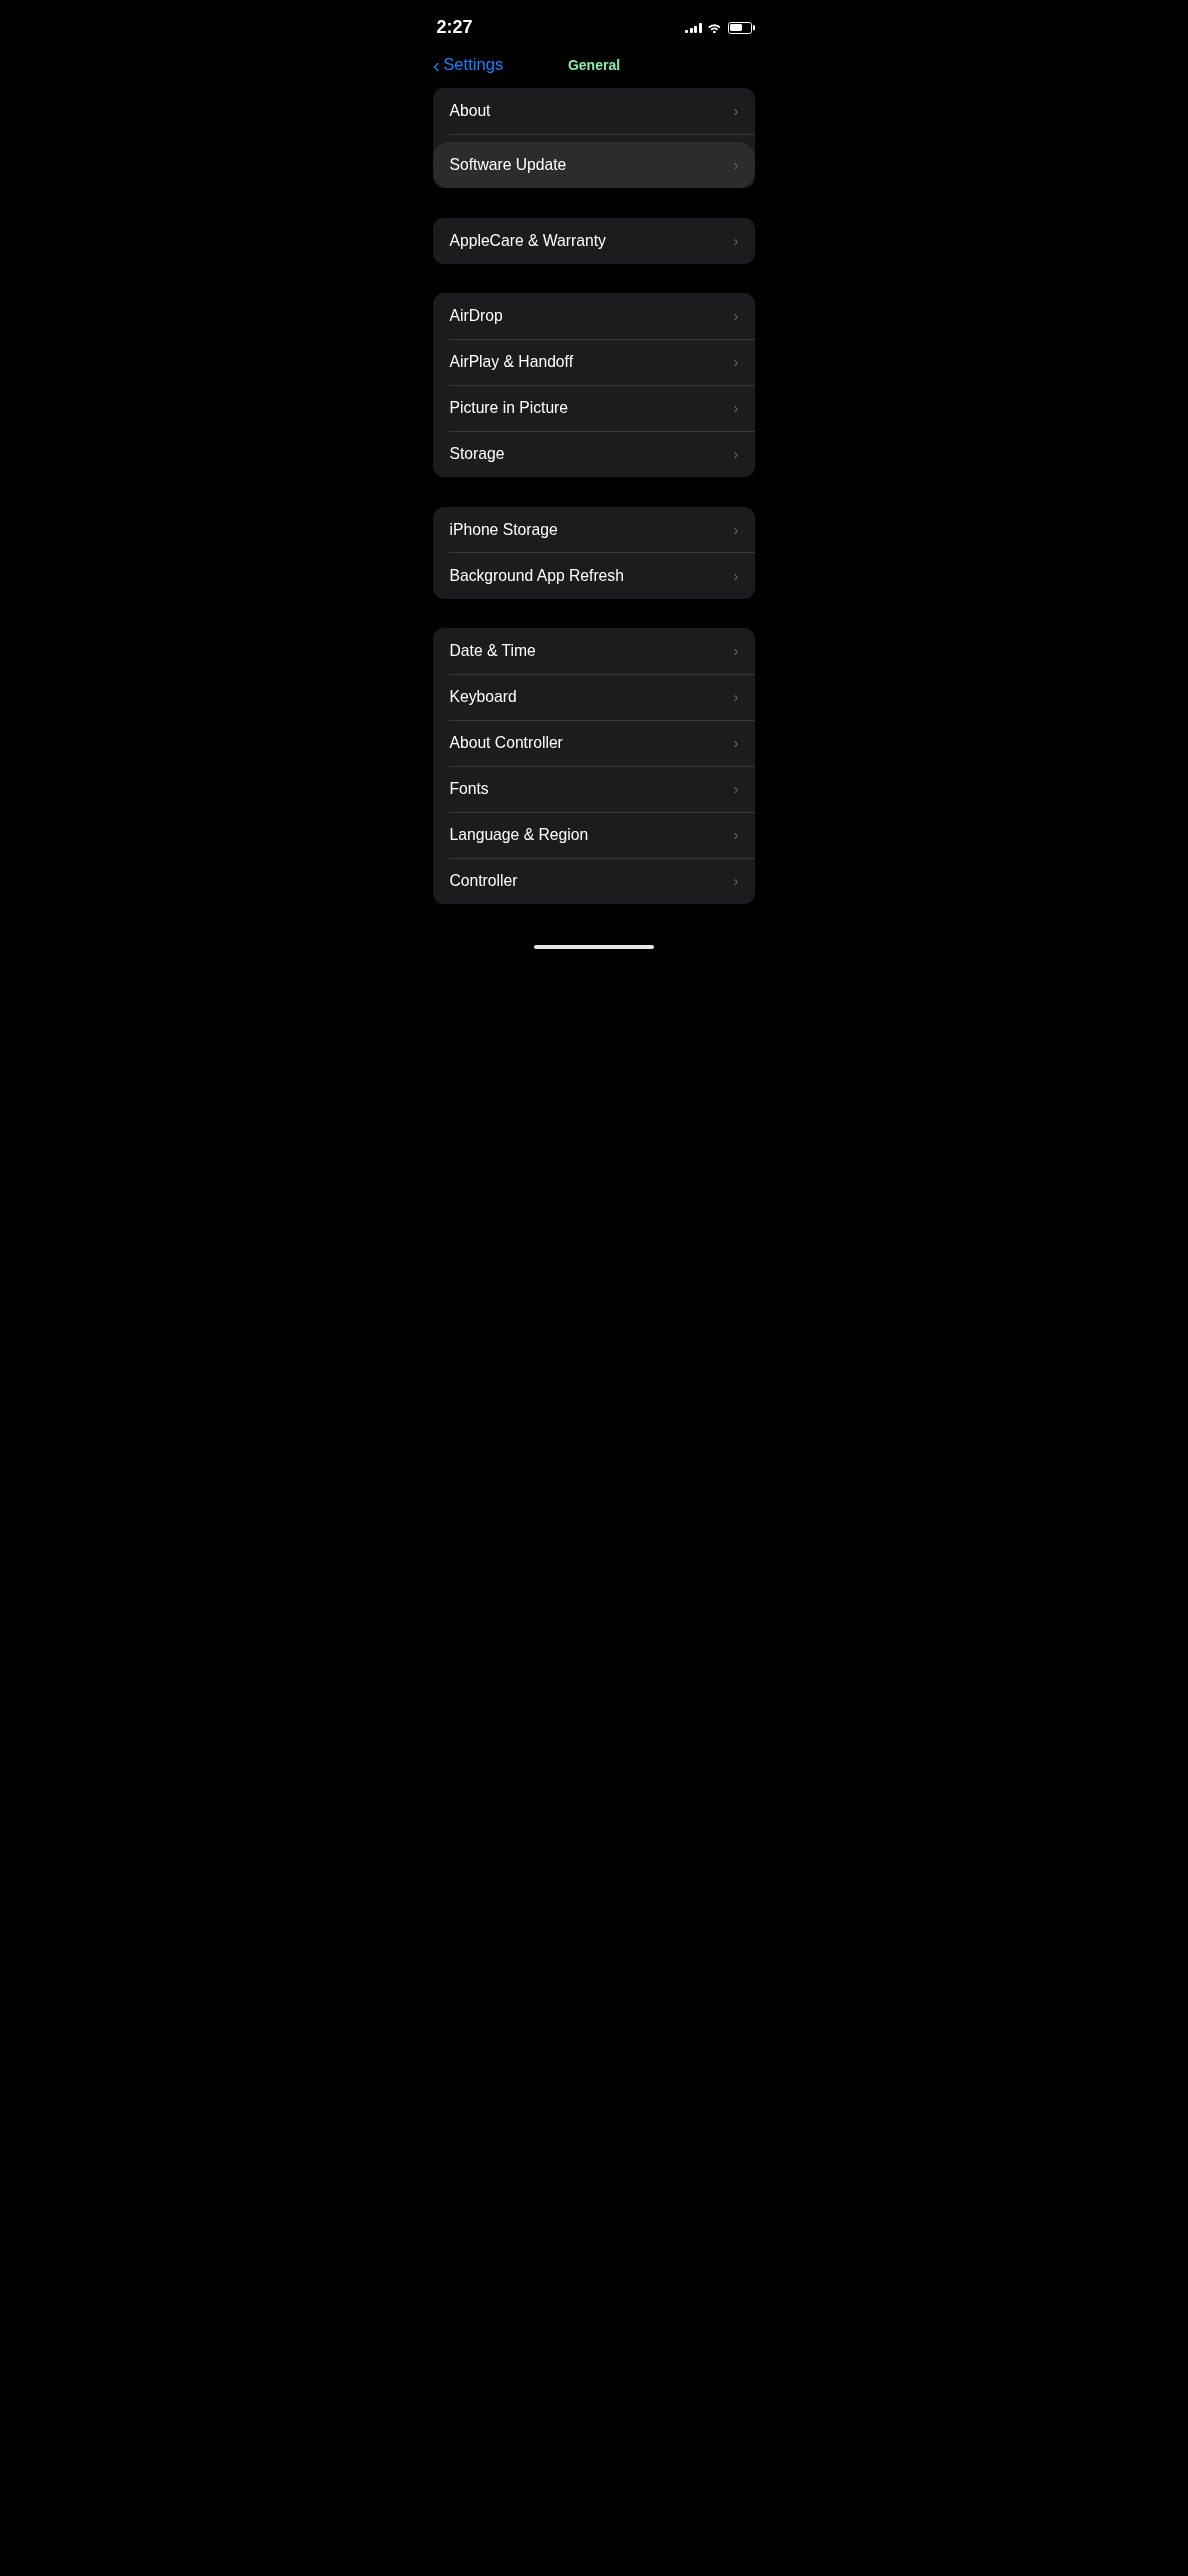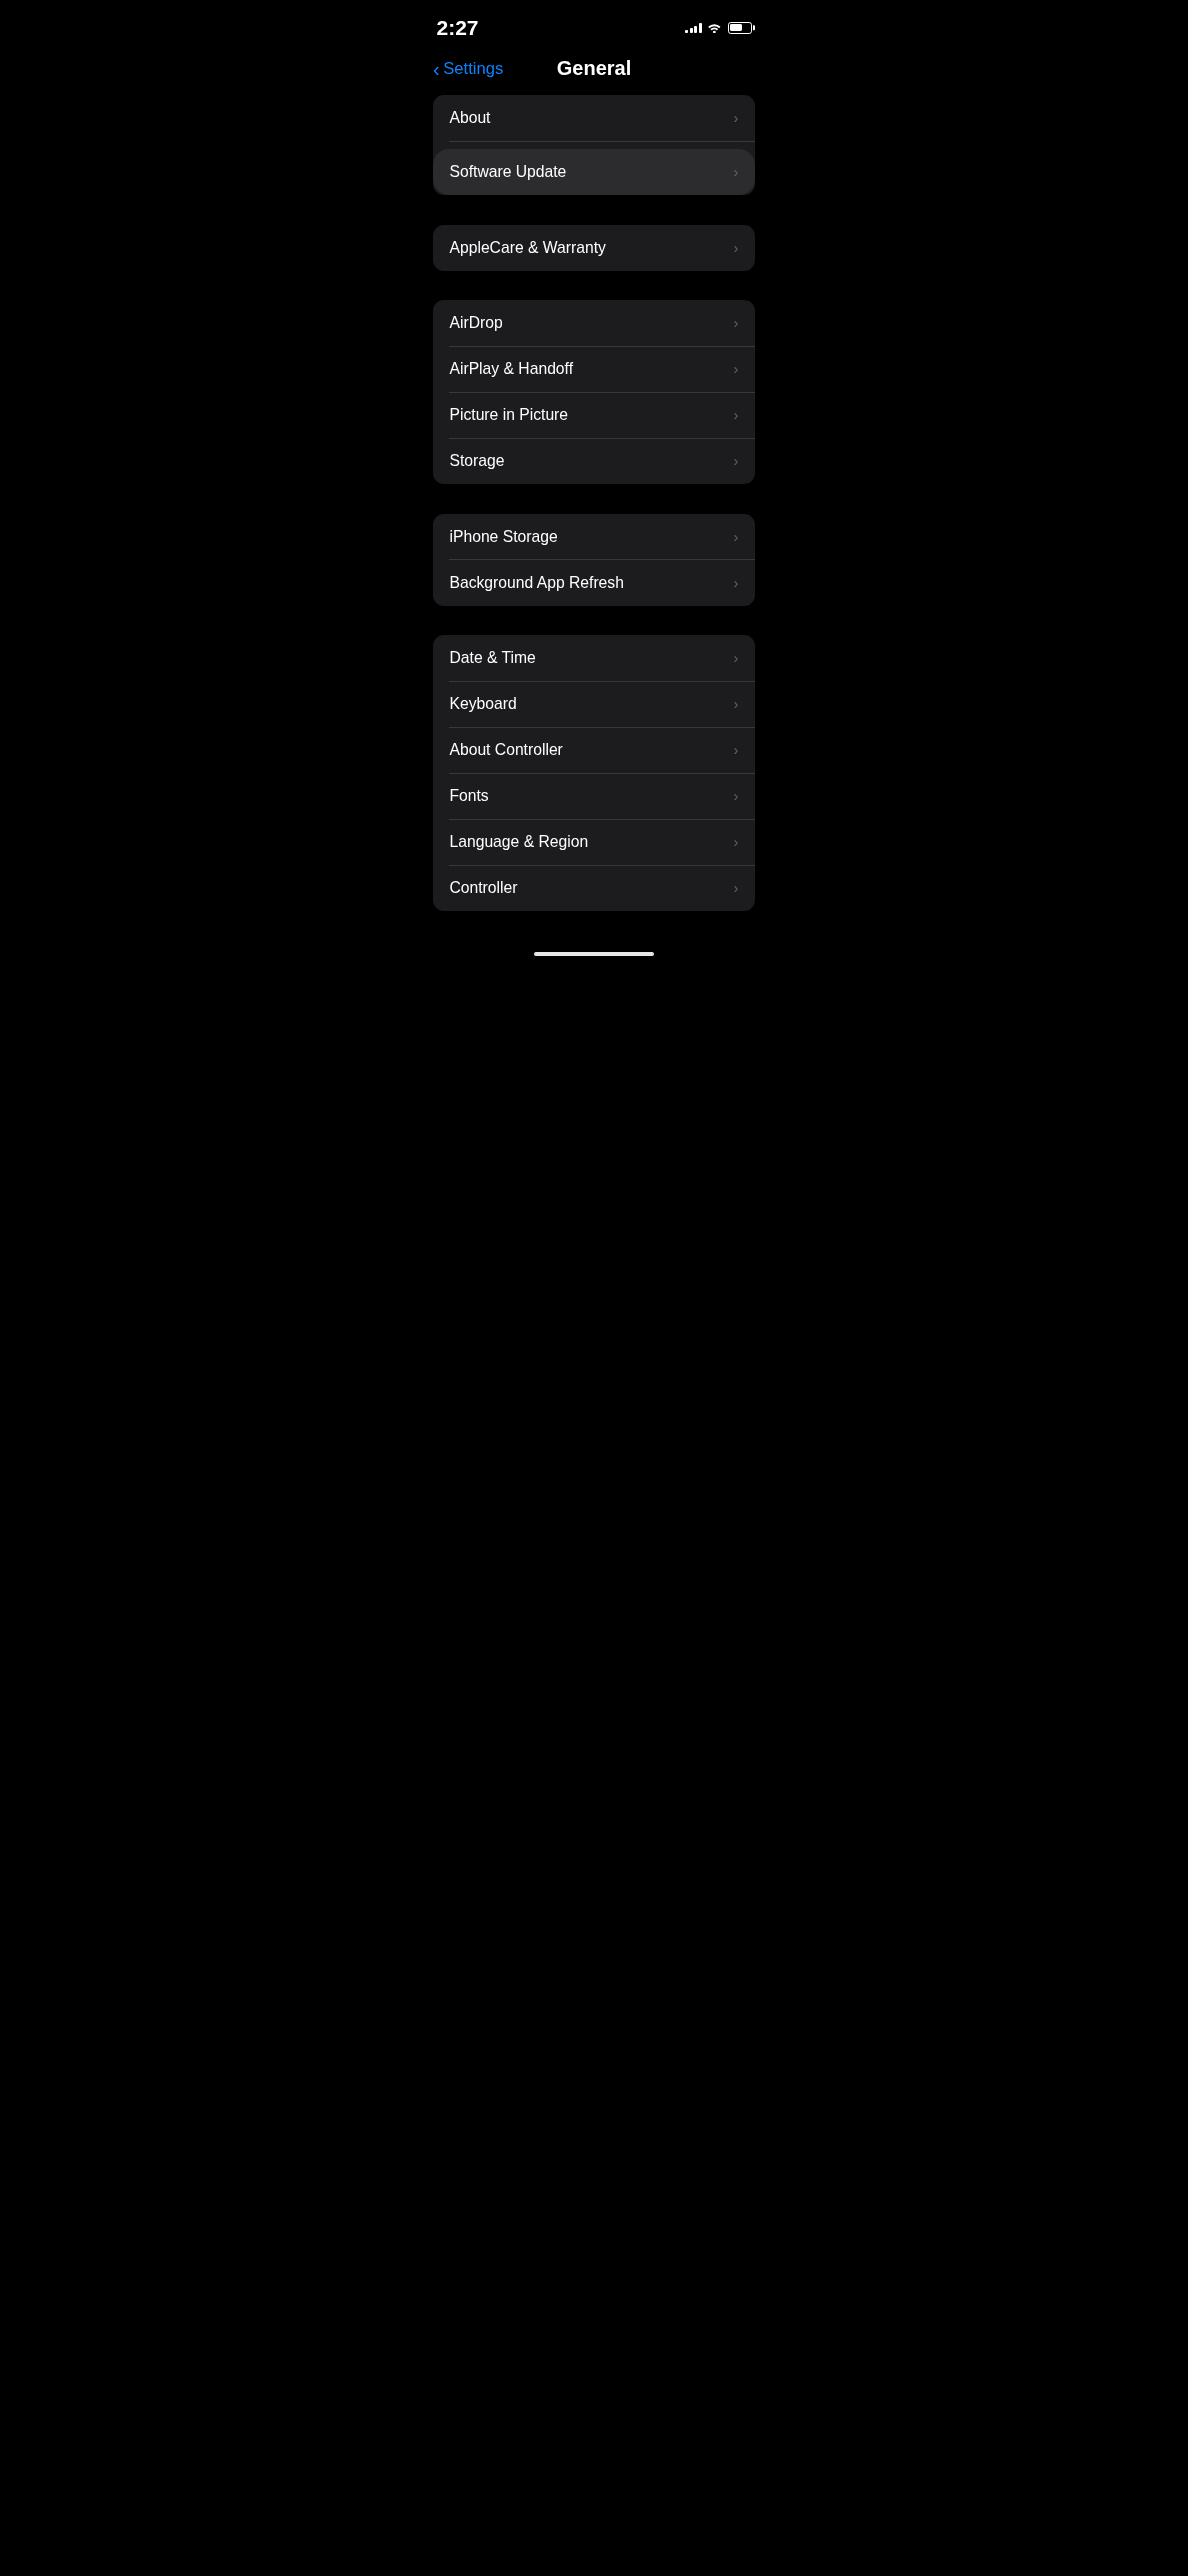--- a/index.html
+++ b/index.html
@@ -21,21 +21,21 @@
 
     .status-bar {
       display: flex;
       justify-content: space-between;
       align-items: center;
       padding: 13px 22px 7.4px 22px;
       height: 50px;
     }
 
     .status-time {
-      font-size: 21px;
+      font-size: 18px;
       font-weight: 600;
       color: #ffffff;
     }
 
     .status-icons {
       display: flex;
       align-items: center;
       gap: 5.5px;
     }
 
@@ -105,23 +105,23 @@
       font-size: 20px;
       font-weight: 300;
       line-height: 1;
     }
 
     .back-label {
       font-size: 16.6px;
     }
 
     .page-title {
-      font-size: 20px;
+      font-size: 14px;
       font-weight: 600;
-      color: #ffffff;
+      color: #86efac;
     }
 
     .settings-section {
       margin: 0 18.4px 29.5px 18.4px;
       background: #1c1c1e;
       border-radius: 11px;
       overflow: hidden;
     }
 
     .settings-row {

